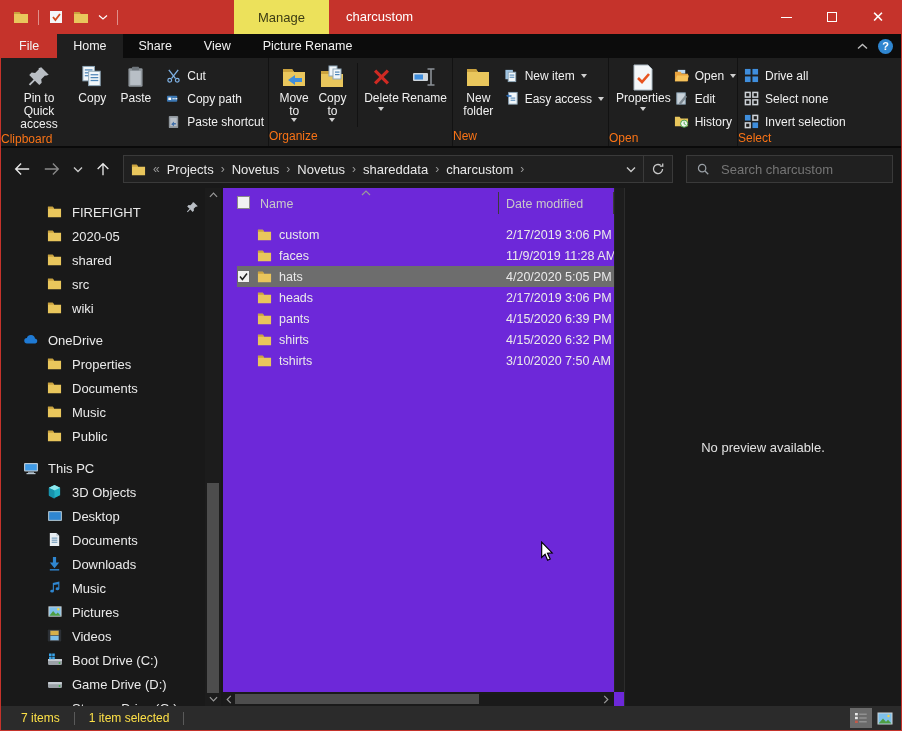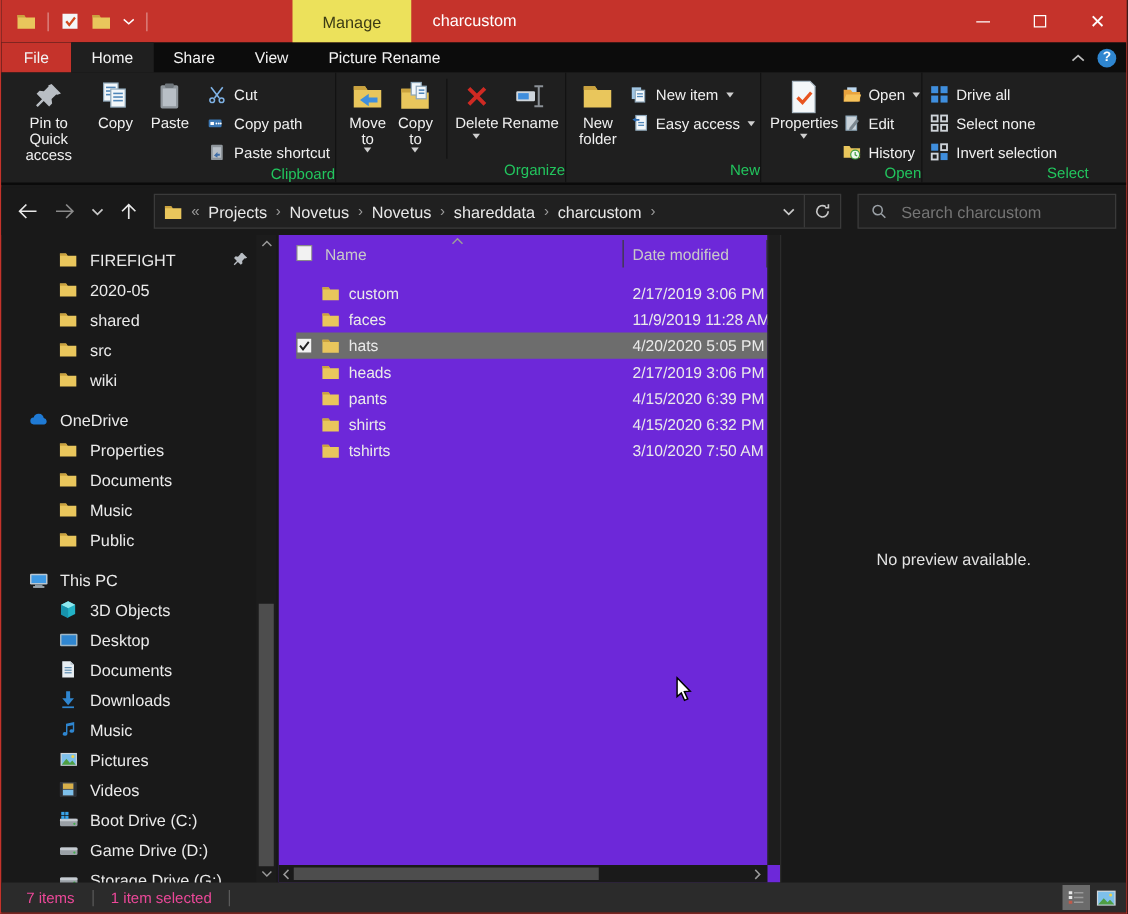--- a/index.html
+++ b/index.html
@@ -25,21 +25,21 @@
   .tab{padding:0 16px;display:flex;align-items:center;color:#f2f2f2;font-size:12.5px;}
   .tab.file{background:#c5332b;padding:0 18px;}
   .tab.active{background:#1f1f1f;}
   .tabrow-right{position:absolute;right:8px;top:0;height:24px;display:flex;align-items:center;gap:10px;}
   .helpdot{width:15px;height:15px;border-radius:50%;background:#2f86d0;color:#fff;font-size:11px;font-weight:bold;
     display:flex;align-items:center;justify-content:center;}
   
   .ribbon{position:absolute;top:58px;left:0;right:0;height:90px;background:#1f1f1f;border-bottom:2px solid #0a0a0a;display:flex;}
   .rgroup{position:relative;border-right:1px solid #121212;display:flex;flex-direction:column;}
   .rbody{flex:1;display:flex;align-items:flex-start;padding:3px 4px 0 6px;}
-  .rlabel{height:17px;text-align:right;color:#22c55e;font-size:12px;}
+  .rlabel{height:17px;text-align:left;color:#f97316;font-size:12px;}
   .bb{display:flex;flex-direction:column;align-items:center;padding:1px 1px;color:#f0f0f0;font-size:12px;
     line-height:13px;text-align:center;}
   .bb .bicon{height:30px;display:flex;align-items:center;}
   .smallcol{display:flex;flex-direction:column;gap:4px;padding-top:5px;}
   .sb{display:flex;align-items:center;gap:6px;height:19px;color:#f0f0f0;font-size:12px;white-space:nowrap;}
   .dd{width:0;height:0;border-left:3px solid transparent;border-right:3px solid transparent;border-top:4px solid #cfcfcf;display:inline-block;}
   .vdiv{width:1px;background:#121212;align-self:stretch;margin:2px 5px;}
   
   .navbar{position:absolute;top:150px;left:0;right:0;height:38px;background:#191919;display:flex;align-items:center;padding:0 8px;}
   .navbtns{display:flex;align-items:center;gap:12px;padding:0 4px;}
@@ -47,21 +47,21 @@
   .crumb{color:#e8e8e8;font-size:13px;display:flex;align-items:center;gap:7px;}
   .crumbsep{color:#9a9a9a;font-size:12px;}
   .addr-spacer{flex:1;}
   .addr-vsep{width:1px;height:26px;background:#3a3a3a;}
   .searchbox{margin-left:13px;width:207px;height:28px;background:#202020;border:1px solid #3a3a3a;display:flex;align-items:center;padding:0 9px;gap:9px;}
   .searchbox input{flex:1;background:transparent;border:none;outline:none;color:#bdbdbd;font-size:13px;}
   
   .main{position:absolute;top:188px;left:0;right:0;bottom:24px;display:flex;}
   .sidebar{width:222px;position:relative;}
   .sidelist{position:absolute;left:0;top:8px;right:18px;}
-  .side-item{height:24px;display:flex;align-items:center;gap:9px;color:#eaeaea;font-size:13px;padding-left:46px;position:relative;}
+  .side-item{height:24px;display:flex;align-items:flex-end;gap:9px;color:#eaeaea;font-size:13px;padding-left:46px;position:relative;}
   .side-item.lv1{padding-left:22px;}
   .side-item.gap{margin-top:8px;}
   .side-icon{width:16px;height:16px;flex:0 0 16px;}
   .side-label{white-space:nowrap;}
   .pinflag{position:absolute;right:6px;top:5px;width:13px;height:13px;}
   .sscroll{position:absolute;right:2px;top:0;bottom:0;width:16px;background:#1c1c1c;}
   .sarrow{position:absolute;left:0;width:16px;height:14px;display:flex;align-items:center;justify-content:center;}
   .sthumb{position:absolute;left:2px;width:12px;background:#4d4d4d;}
   
   .filelist{width:401px;position:relative;background:#6d28d9;}
@@ -82,21 +82,21 @@
   .btick{position:absolute;left:378px;top:7px;width:2px;height:8px;background:#2437b8;}
   .vstrip{position:absolute;top:0;right:0;width:10px;bottom:14px;background:#1d1d1d;border-left:1px solid #242424;}
   .hscroll{position:absolute;left:0;right:10px;bottom:0;height:14px;background:#1a1a1a;}
   .hthumb{position:absolute;left:12px;top:2px;width:244px;height:10px;background:#4d4d4d;}
   .harrow{position:absolute;top:0;width:12px;height:14px;display:flex;align-items:center;justify-content:center;}
   
   .preview{flex:1;border-left:1px solid #2c2c2c;display:flex;align-items:center;justify-content:center;}
   .preview span{color:#e2e2e2;font-size:13px;}
   
   .statusbar{position:absolute;left:0;right:0;bottom:0;height:24px;background:#2b2b2b;display:flex;align-items:center;
-    padding-left:20px;gap:14px;color:#ec4899;font-size:12px;}
+    padding-left:20px;gap:14px;color:#fde047;font-size:12px;}
   .stsep{width:1px;height:13px;background:#5a5a5a;}
   .viewbtns{position:absolute;right:5px;top:2px;display:flex;gap:2px;}
   .vbtn{width:22px;height:20px;display:flex;align-items:center;justify-content:center;}
   .vbtn.active{background:#6b6b6b;}
   .cursor{position:absolute;left:539px;top:541px;pointer-events:none;z-index:50;}
 </style>
 </head>
 <body>
 
 <div id="window">

